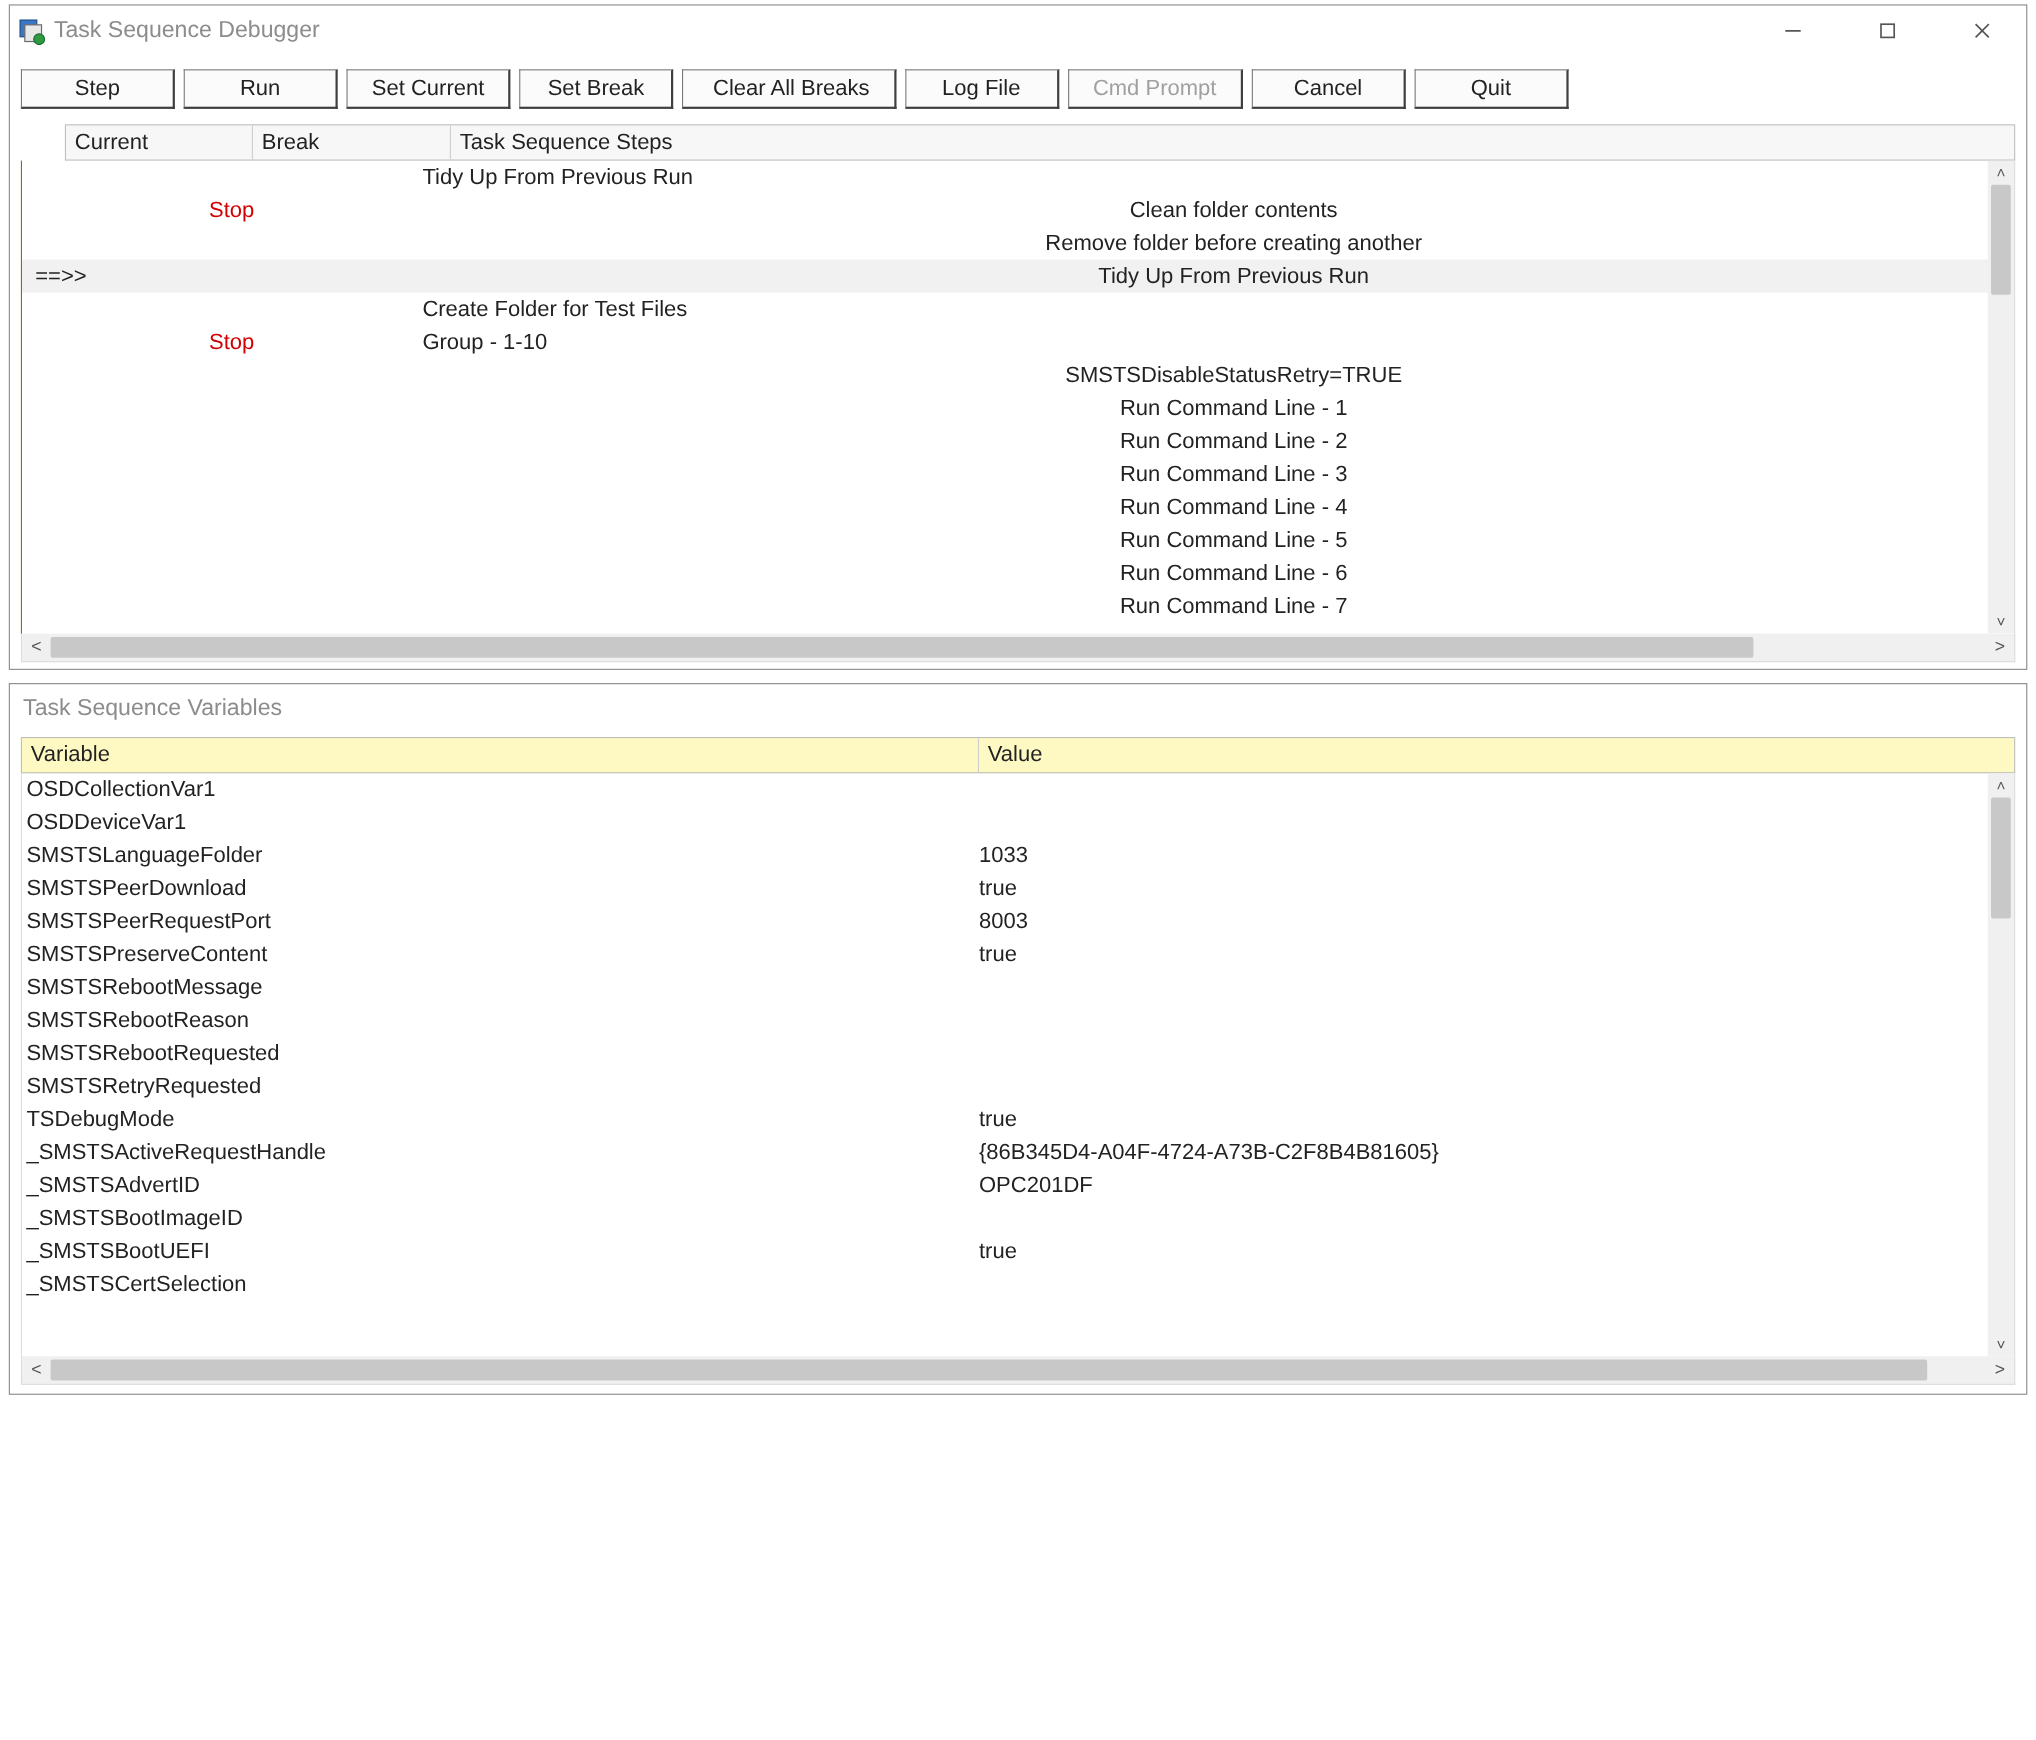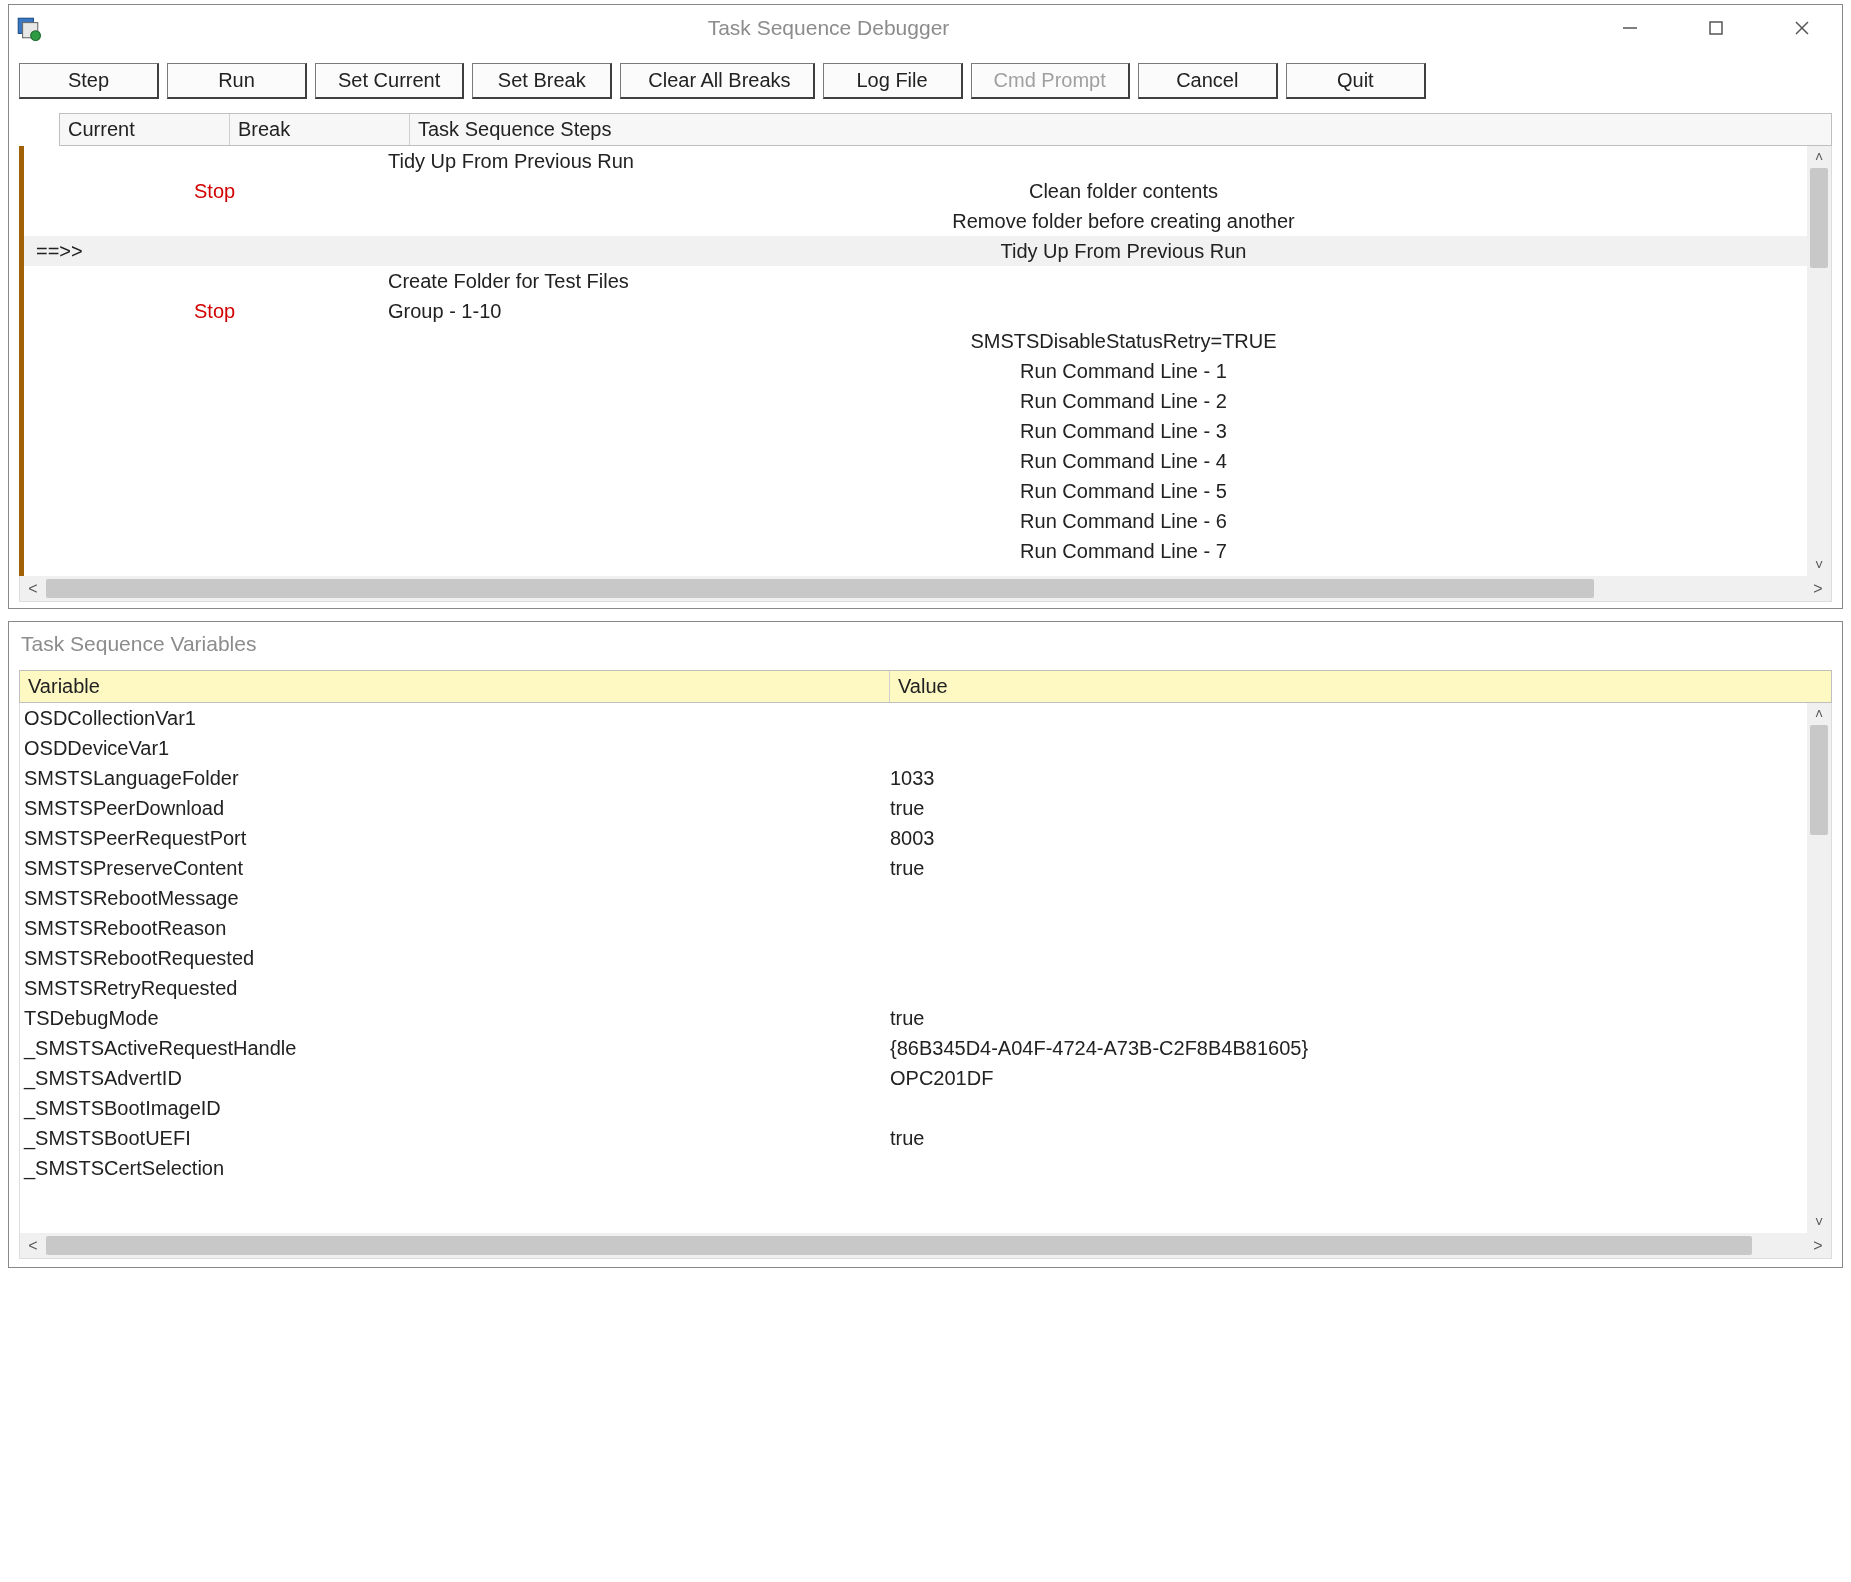--- a/index.html
+++ b/index.html
@@ -20,21 +20,20 @@
   .window {
     border: 1px solid #888;
     margin: 4px 8px 12px 8px;
     background: #fff;
   }
   .titlebar {
     display:flex; align-items:center;
     height:46px;
     padding: 0 6px;
     color:#8c8c8c;
-    text-align:center;
   }
   .titlebar .app-icon {
     width:26px;height:26px;
     margin-right:8px;
     flex:0 0 auto;
   }
   .titlebar .title-text {
     flex:1 1 auto;
     font-size:21px;
   }
@@ -89,21 +88,21 @@
     padding:4px 8px;
     border-right:1px solid #cfcfcf;
     white-space:nowrap;
   }
   .lv-header .col:last-child { border-right:none; flex:1; }
   .col-current { width:170px; }
   .col-break   { width:180px; }
   .col-steps   { flex:1; }
 
   .lv-body {
-    border-left:5px solid #a16207;
+    border-left:1px solid #a16207;
     border-right:1px solid #ddd;
     overflow:hidden;
     height:430px;
     position:relative;
     font-size:20px;
   }
   .lv-row {
     display:flex;
     line-height:30px;
   }

